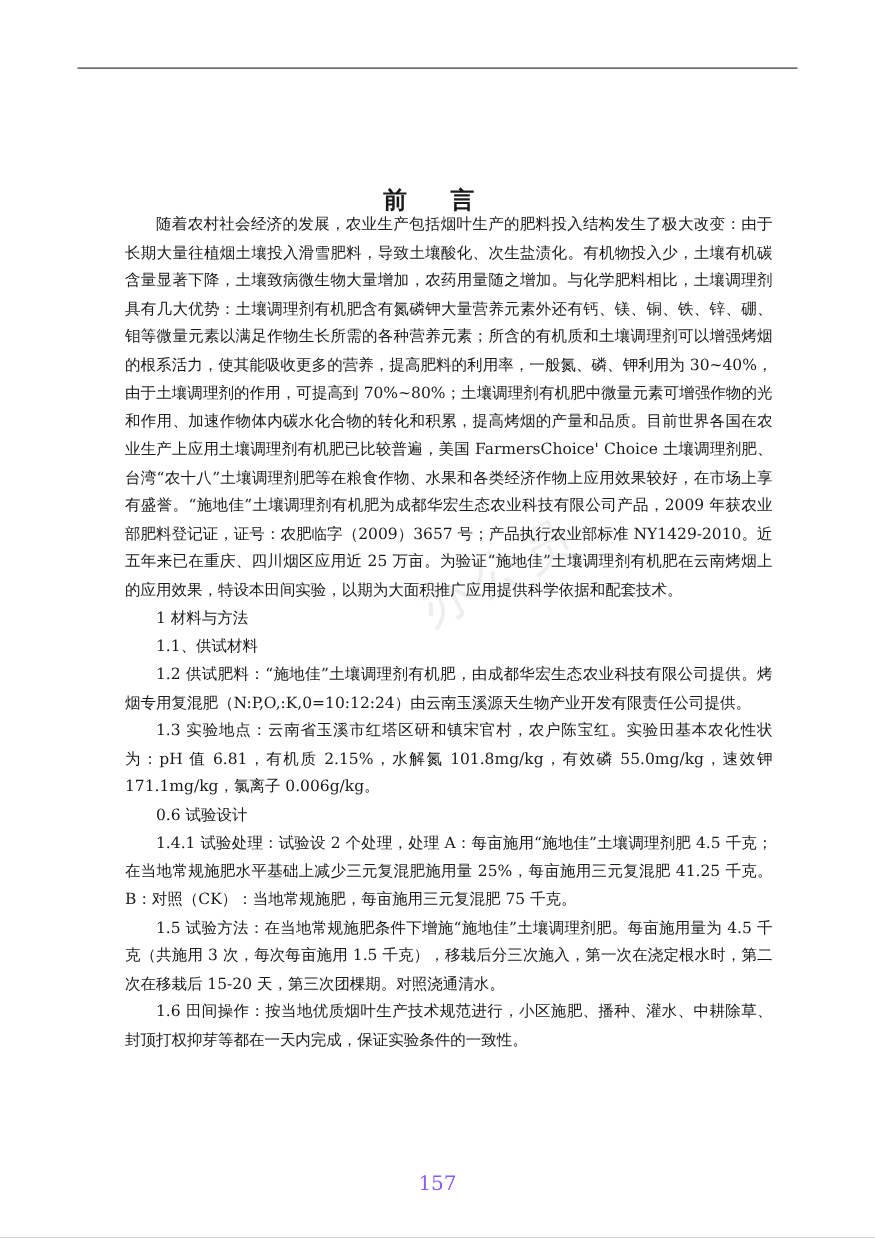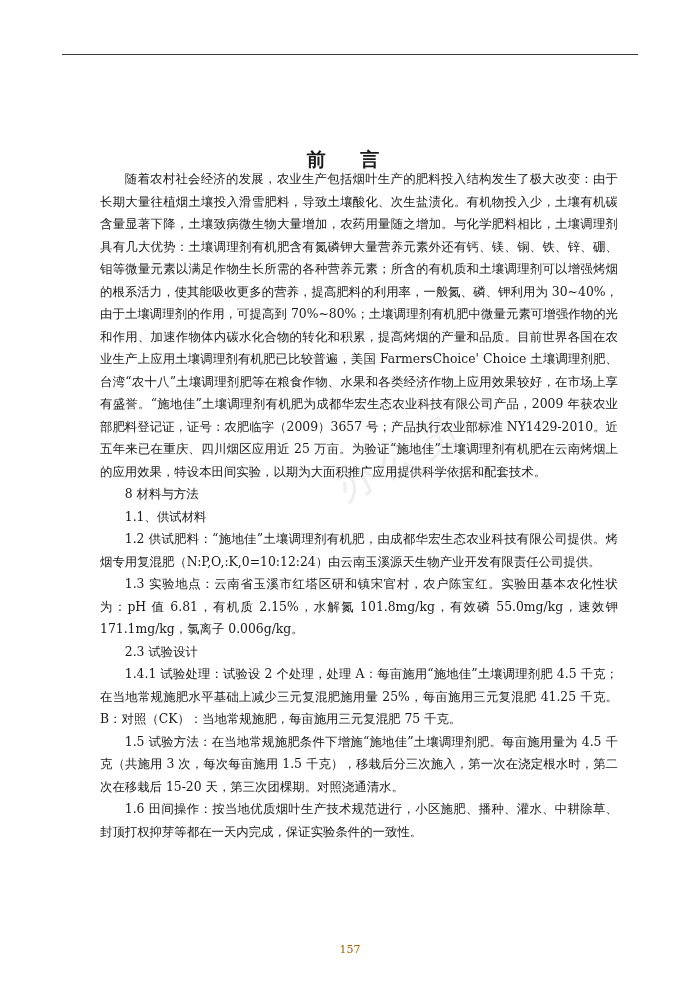--- a/index.html
+++ b/index.html
@@ -84,42 +84,42 @@
     margin: 0 0 0 16px;
     text-indent: 2em;
   }
   .para.sub1 { text-indent: 2em; }
   .footer {
     position: absolute;
     bottom: 34px;
     left: 0;
     right: 0;
     text-align: center;
-    font-size: 11px;
-    color: #a16207;
+    font-size: 16px;
+    color: #8b5cf6;
     margin-top: 20px;
   }
 </style>
 </head>
 <body>
 
 <div class="page">
 
   <div class="watermark">办公员</div>
 
   <div class="header-rule"></div>
 
   <div class="subtitle">前  言</div>
 
   <div class="body">
     <p class="para">随着农村社会经济的发展，农业生产包括烟叶生产的肥料投入结构发生了极大改变：由于长期大量往植烟土壤投入滑雪肥料，导致土壤酸化、次生盐渍化。有机物投入少，土壤有机碳含量显著下降，土壤致病微生物大量增加，农药用量随之增加。与化学肥料相比，土壤调理剂具有几大优势：土壤调理剂有机肥含有氮磷钾大量营养元素外还有钙、镁、铜、铁、锌、硼、钼等微量元素以满足作物生长所需的各种营养元素；所含的有机质和土壤调理剂可以增强烤烟的根系活力，使其能吸收更多的营养，提高肥料的利用率，一般氮、磷、钾利用为 30~40%，由于土壤调理剂的作用，可提高到 70%~80%；土壤调理剂有机肥中微量元素可增强作物的光和作用、加速作物体内碳水化合物的转化和积累，提高烤烟的产量和品质。目前世界各国在农业生产上应用土壤调理剂有机肥已比较普遍，美国 FarmersChoice' Choice 土壤调理剂肥、台湾“农十八”土壤调理剂肥等在粮食作物、水果和各类经济作物上应用效果较好，在市场上享有盛誉。“施地佳”土壤调理剂有机肥为成都华宏生态农业科技有限公司产品，2009 年获农业部肥料登记证，证号：农肥临字（2009）3657 号；产品执行农业部标准 NY1429-2010。近五年来已在重庆、四川烟区应用近 25 万亩。为验证“施地佳”土壤调理剂有机肥在云南烤烟上的应用效果，特设本田间实验，以期为大面积推广应用提供科学依据和配套技术。</p>
-    <p class="para sub1">8 材料与方法</p>
+    <p class="para sub1">1 材料与方法</p>
     <p class="para sub1">1.1、供试材料</p>
     <p class="para sub1">1.2 供试肥料：“施地佳”土壤调理剂有机肥，由成都华宏生态农业科技有限公司提供。烤烟专用复混肥（N:P,O,:K,0=10:12:24）由云南玉溪源天生物产业开发有限责任公司提供。</p>
     <p class="para sub1">1.3 实验地点：云南省玉溪市红塔区研和镇宋官村，农户陈宝红。实验田基本农化性状为：pH 值 6.81，有机质 2.15%，水解氮 101.8mg/kg，有效磷 55.0mg/kg，速效钾 171.1mg/kg，氯离子 0.006g/kg。</p>
-    <p class="para sub1">2.3 试验设计</p>
+    <p class="para sub1">0.6 试验设计</p>
     <p class="para sub1">1.4.1 试验处理：试验设 2 个处理，处理 A：每亩施用“施地佳”土壤调理剂肥 4.5 千克；在当地常规施肥水平基础上减少三元复混肥施用量 25%，每亩施用三元复混肥 41.25 千克。B：对照（CK）：当地常规施肥，每亩施用三元复混肥 75 千克。</p>
     <p class="para sub1">1.5 试验方法：在当地常规施肥条件下增施“施地佳”土壤调理剂肥。每亩施用量为 4.5 千克（共施用 3 次，每次每亩施用 1.5 千克），移栽后分三次施入，第一次在浇定根水时，第二次在移栽后 15-20 天，第三次团棵期。对照浇通清水。</p>
     <p class="para sub1">1.6 田间操作：按当地优质烟叶生产技术规范进行，小区施肥、播种、灌水、中耕除草、封顶打权抑芽等都在一天内完成，保证实验条件的一致性。</p>
   </div>
 
   <div class="footer">157</div>
 </div>
 
 </body></html>

